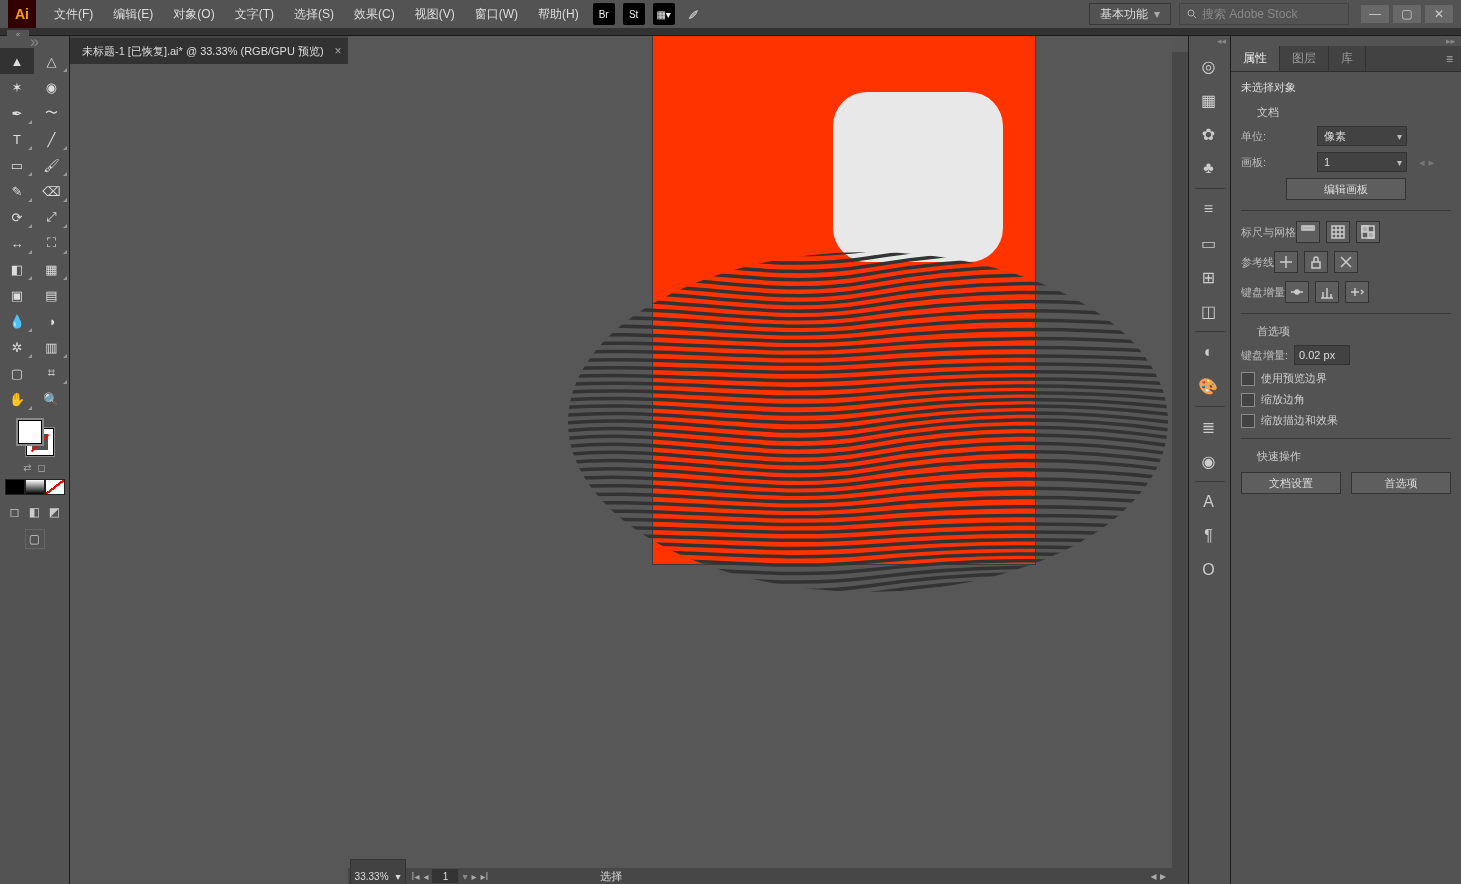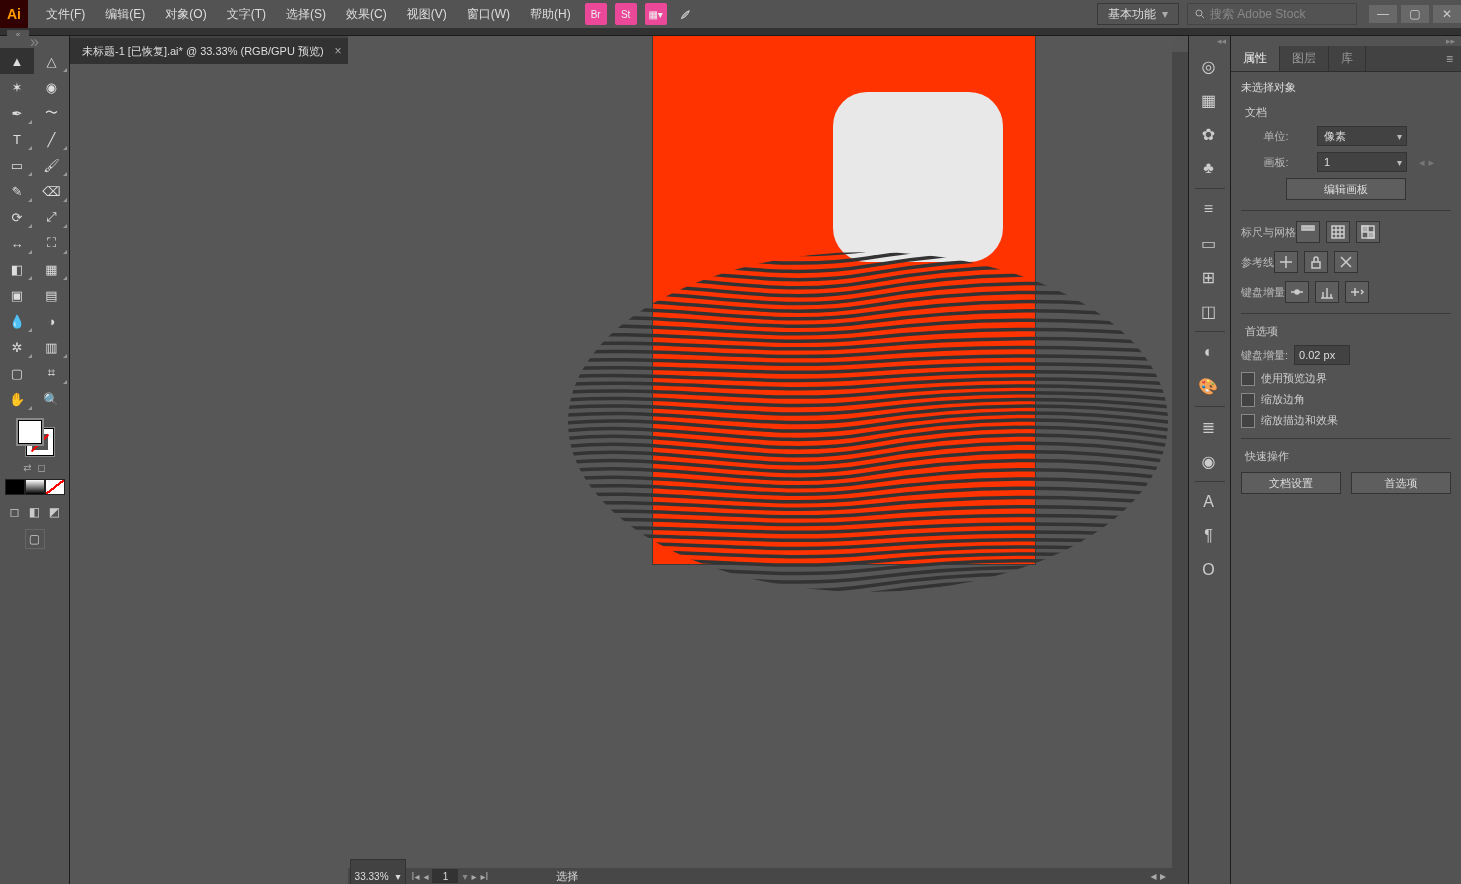--- a/index.html
+++ b/index.html
@@ -1,23 +1,23 @@
 <!DOCTYPE html>
 <html><head>
 <meta charset="utf-8">
 <style>
 * { margin: 0; padding: 0; box-sizing: border-box; font-family: "Microsoft YaHei", sans-serif; user-select: none; }
 body { background: #323232; width: 1461px; height: 884px; overflow: hidden; color: #ccc; font-size: 12px; }
 
 
-.menubar { height: 28px; background: #535353; display: flex; align-items: center; padding: 0 0; color: #ddd; }
+.menubar { height: 28px; background: #535353; display: flex; align-items: center; padding: 0 8px; color: #ddd; }
 .ai-logo { width: 28px; height: 28px; display:flex; align-items:center; justify-content:center; background:#310000; color:#ff9a00; font-weight:bold; font-size:14px; margin-right:8px; }
 .menu-item { padding: 0 10px; height: 100%; display:flex; align-items:center; cursor:default; }
 .menu-spacer { flex: 1; }
-.menu-icon { width: 22px; height: 22px; display:flex; align-items:center; justify-content:center; margin: 0 4px; background:#ec4899; font-size:10px; color:#eee; border-radius:2px;}
+.menu-icon { width: 22px; height: 22px; display:flex; align-items:center; justify-content:center; margin: 0 4px; background:#000000; font-size:10px; color:#eee; border-radius:2px;}
 .workspace-switcher { display:flex; align-items:center; padding:0 10px; height:22px; background:#535353; border:1px solid #383838; margin-right:8px;}
 .search-box { width:170px; height:22px; background:#535353; border:1px solid #444; display:flex; align-items:center; padding:0 6px; color:#888; }
 .win-controls { display:flex; margin-left:8px;}
 .win-btn { width:28px; height:18px; background:#686868; margin-left:4px; display:flex; align-items:center; justify-content:center; color:#ccc; font-size:12px;}
 
 
 .substrip { height:8px; background:#323232; border-bottom:1px solid #1c1c1c;}
 .ctrl-strip-toggle { position:absolute; top:30px; left:7px; width:22px; height:8px; background:#535353; display:flex; align-items:center; justify-content:center; color:#aaa; font-size:8px;}
 
 
@@ -51,41 +51,41 @@
 .canvas-viewport { flex:1; background:#575757; position:relative; overflow:hidden;}
 .artboard { position:absolute; left:305px; top:0; width:382px; height:528px; background:#fff; outline:1px solid #3a3a3a;}
 .art-orange { position:absolute; inset:0; background:#ff3300;}
 .art-round { position:absolute; left:180px; top:56px; width:170px; height:170px; background:#e8e8e8; border-radius:34px;}
 .scrollbar-v { position:absolute; right:0; top:0; bottom:16px; width:16px; background:#474747;}
 .scrollbar-v::before{content:"";position:absolute;top:0;left:0;right:0;height:16px;background:#565656;}
 .scrollbar-h { position:absolute; left:0; right:16px; bottom:0; height:16px; background:#474747; display:flex; align-items:center;}
 .zoom-combo { width:56px; height:16px; background:#424242; color:#ddd; font-size:10px; display:flex; align-items:center; padding:16px 4px; margin-left:2px; border:1px solid #333;}
 .hnav { display:flex; align-items:center; gap:4px; margin-left:6px; color:#aaa; font-size:10px;}
 .hnav-input{ width:26px; height:14px; background:#333; color:#ddd; font-size:10px; display:flex; align-items:center; justify-content:center;}
-.status-text { margin-left:68px; color:#ddd; font-size:11px;font-family:Liberation Serif, serif;}
+.status-text { margin-left:112px; color:#ddd; font-size:11px;font-family:Liberation Serif, serif;}
 .scroll-corner{position:absolute; right:0; bottom:0; width:16px; height:16px; background:#474747;}
 
 
 .dock-col { width:42px; background:#535353; border-left:1px solid #1c1c1c; display:flex; flex-direction:column; align-items:center;}
 .dock-grip{ height:10px; width:100%; display:flex; align-items:center; justify-content:flex-end; padding-right:4px; color:#888; font-size:9px;}
 .dock-icon{ width:28px; height:28px; margin:6px 0; display:flex; align-items:center; justify-content:center; border-radius:2px;}
 .dock-divider{ width:30px; height:1px; background:#3a3a3a; margin:4px 0;}
 
 
 .panel-col { width:231px; background:#535353; border-left:1px solid #1c1c1c; display:flex; flex-direction:column;}
 .panel-grip{ height:10px; width:100%; display:flex; align-items:center; justify-content:flex-end; padding-right:6px; color:#888; font-size:9px;}
 .panel-tabs{ height:26px; background:#424242; display:flex; align-items:stretch; border-bottom:1px solid #2e2e2e;}
 .panel-tab{ padding:0 12px; display:flex; align-items:center; color:#999; font-size:12px; border-right:1px solid #323232;}
 .panel-tab.active{ background:#535353; color:#eee;}
 .panel-menu{ margin-left:auto; padding:0 8px; display:flex; align-items:center; color:#aaa;}
 .panel-body{ padding:8px 10px; color:#ccc; font-size:11px; overflow:auto;}
-.sect-title{ color:#ccc; font-size:11px; margin:10px 4px 6px;}
+.sect-title{ color:#ccc; font-size:11px; margin:10px 16px 6px;}
 .no-sel{ color:#ddd; margin-bottom:8px;}
 .form-row{ display:flex; align-items:center; margin:6px 0; gap:6px;}
-.form-label{ width:70px; text-align:center; color:#bbb;}
+.form-label{ width:70px; text-align:left; color:#bbb;}
 .form-label.short{ width:auto;}
 .dropdown{ height:20px; background:#424242; border:1px solid #333; display:flex; align-items:center; padding:0 6px; color:#ddd; position:relative;}
 .dropdown::after{ content:"▾"; position:absolute; right:4px; color:#bbb; font-size:10px;}
 .num-input{ width:56px; height:20px; background:#424242; border:1px solid #333; color:#ddd; padding:0 4px; display:flex; align-items:center;}
 .btn{ height:22px; background:#5e5e5e; border:1px solid #333; color:#ddd; display:flex; align-items:center; justify-content:center; padding:0 10px; cursor:default;}
 .btn.wide{ flex:1;}
 .artboard-stepper{ display:flex; gap:4px; margin-left:6px; color:#777;}
 .rule-row{ display:flex; align-items:center; justify-content:flex-start; margin:8px 0;}
 .rule-label{ color:#bbb;}
 .icon-btn-row{ display:flex; gap:6px;}

